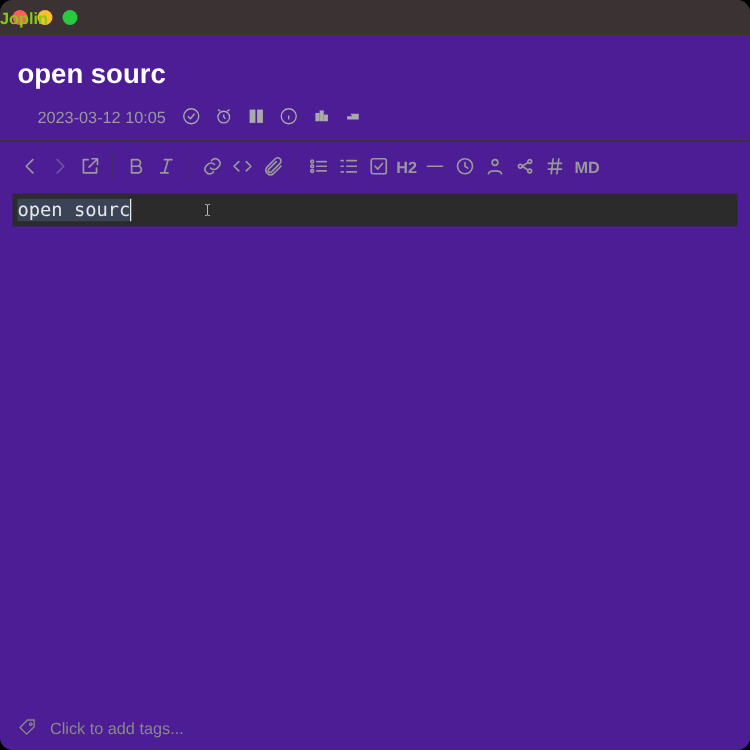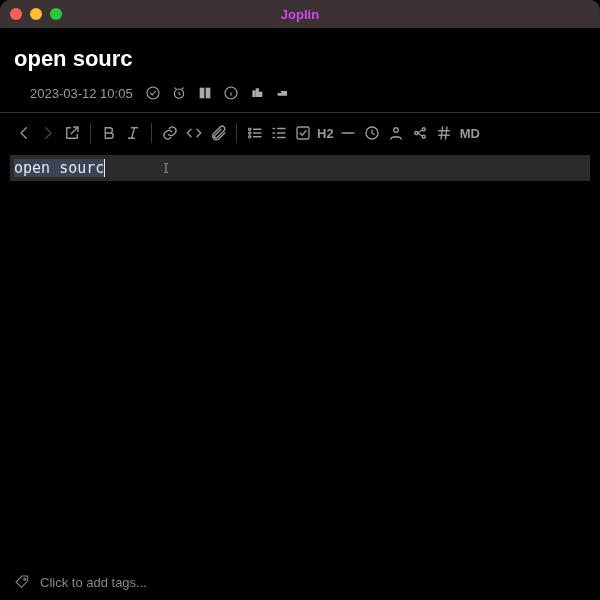--- a/index.html
+++ b/index.html
@@ -2,22 +2,22 @@
 <html><head>
 <meta charset="utf-8">
 <style>
   * { box-sizing: border-box; margin: 0; padding: 0; }
   html, body { width: 600px; height: 600px; overflow: hidden; background: #000; font-family: -apple-system, BlinkMacSystemFont, "Segoe UI", sans-serif; }
   .window { width:600px; height:600px; background:#1e1e1e; border-radius:10px; overflow:hidden; display:flex; flex-direction:column; }
   .titlebar { height:28px; background:#3a3233; display:flex; align-items:center; position:relative; }
   .traffic { display:flex; gap:8px; margin-left:10px; }
   .dot { width:12px; height:12px; border-radius:50%; }
   .dot.red{background:#ff5f57;} .dot.yellow{background:#febc2e;} .dot.green{background:#28c840;}
-  .titlebar-title{ position:absolute; left:0; right:0; text-align:center; color:#d946ef; font-size:13px; font-weight:600; pointer-events:none;}
-  .content { flex:1; background:#000000; display:flex; flex-direction:column; position:relative; padding:0; }
+  .titlebar-title{ position:absolute; left:0; right:0; color:#84cc16; font-size:13px; font-weight:600; pointer-events:none;}
+  .content { flex:1; background:#4c1d95; display:flex; flex-direction:column; position:relative; padding:0; }
   .note-title { color:#fff; font-weight:700; font-size:22px; padding:18px 14px 10px 14px; }
   .meta-row { display:flex; align-items:center; gap:12px; padding:0 14px 8px 30px; height:30px;}
   .timestamp{ color:#999; font-size:13px;}
   .meta-icons{ display:flex; gap:10px; align-items:center;}
   .ico { width:16px; height:16px; color:#aaa; display:inline-flex; align-items:center; justify-content:center; }
   .ico svg { width:16px; height:16px; stroke:#aaa; fill:none; stroke-width:1.6; }
   .ico.filled svg{ fill:#aaa; stroke:none;}
   .hr { height:1px; background:#333; margin:0 0 4px 0;}
   .toolbar{ display:flex; align-items:center; gap:4px; padding:6px 14px; }
   .tbtn{ width:20px; height:20px; color:#999; display:inline-flex; align-items:center; justify-content:center;}

